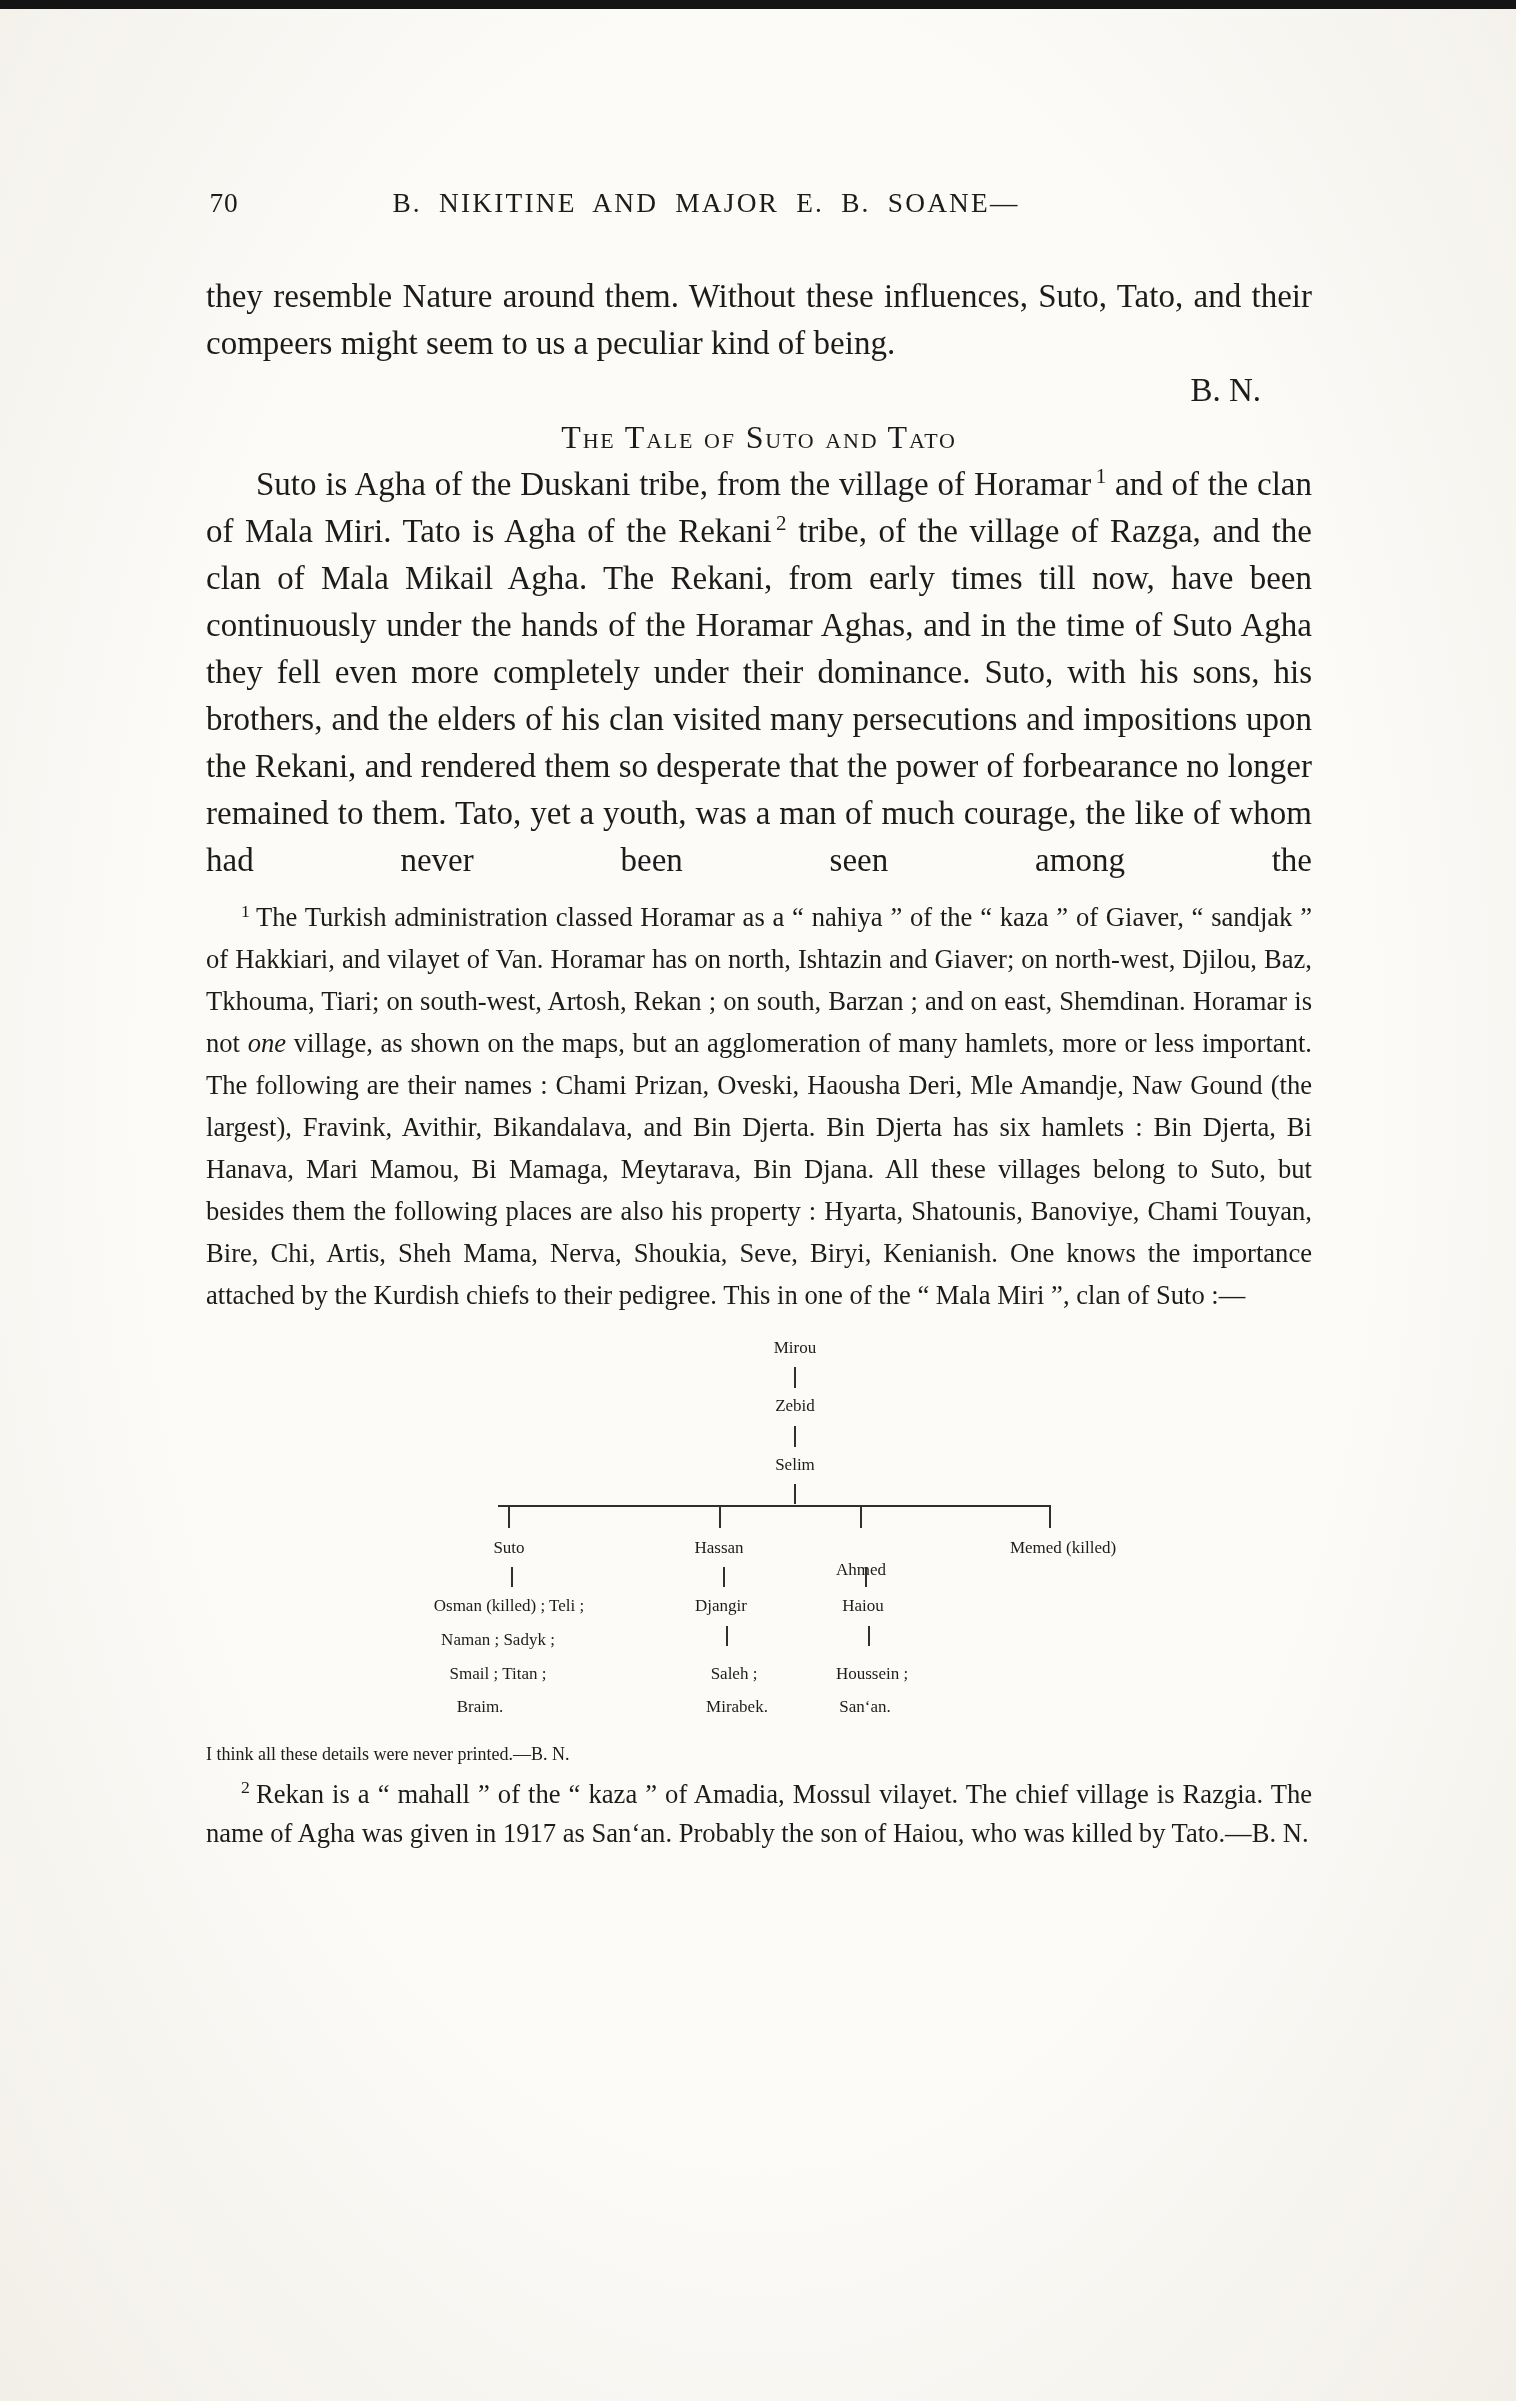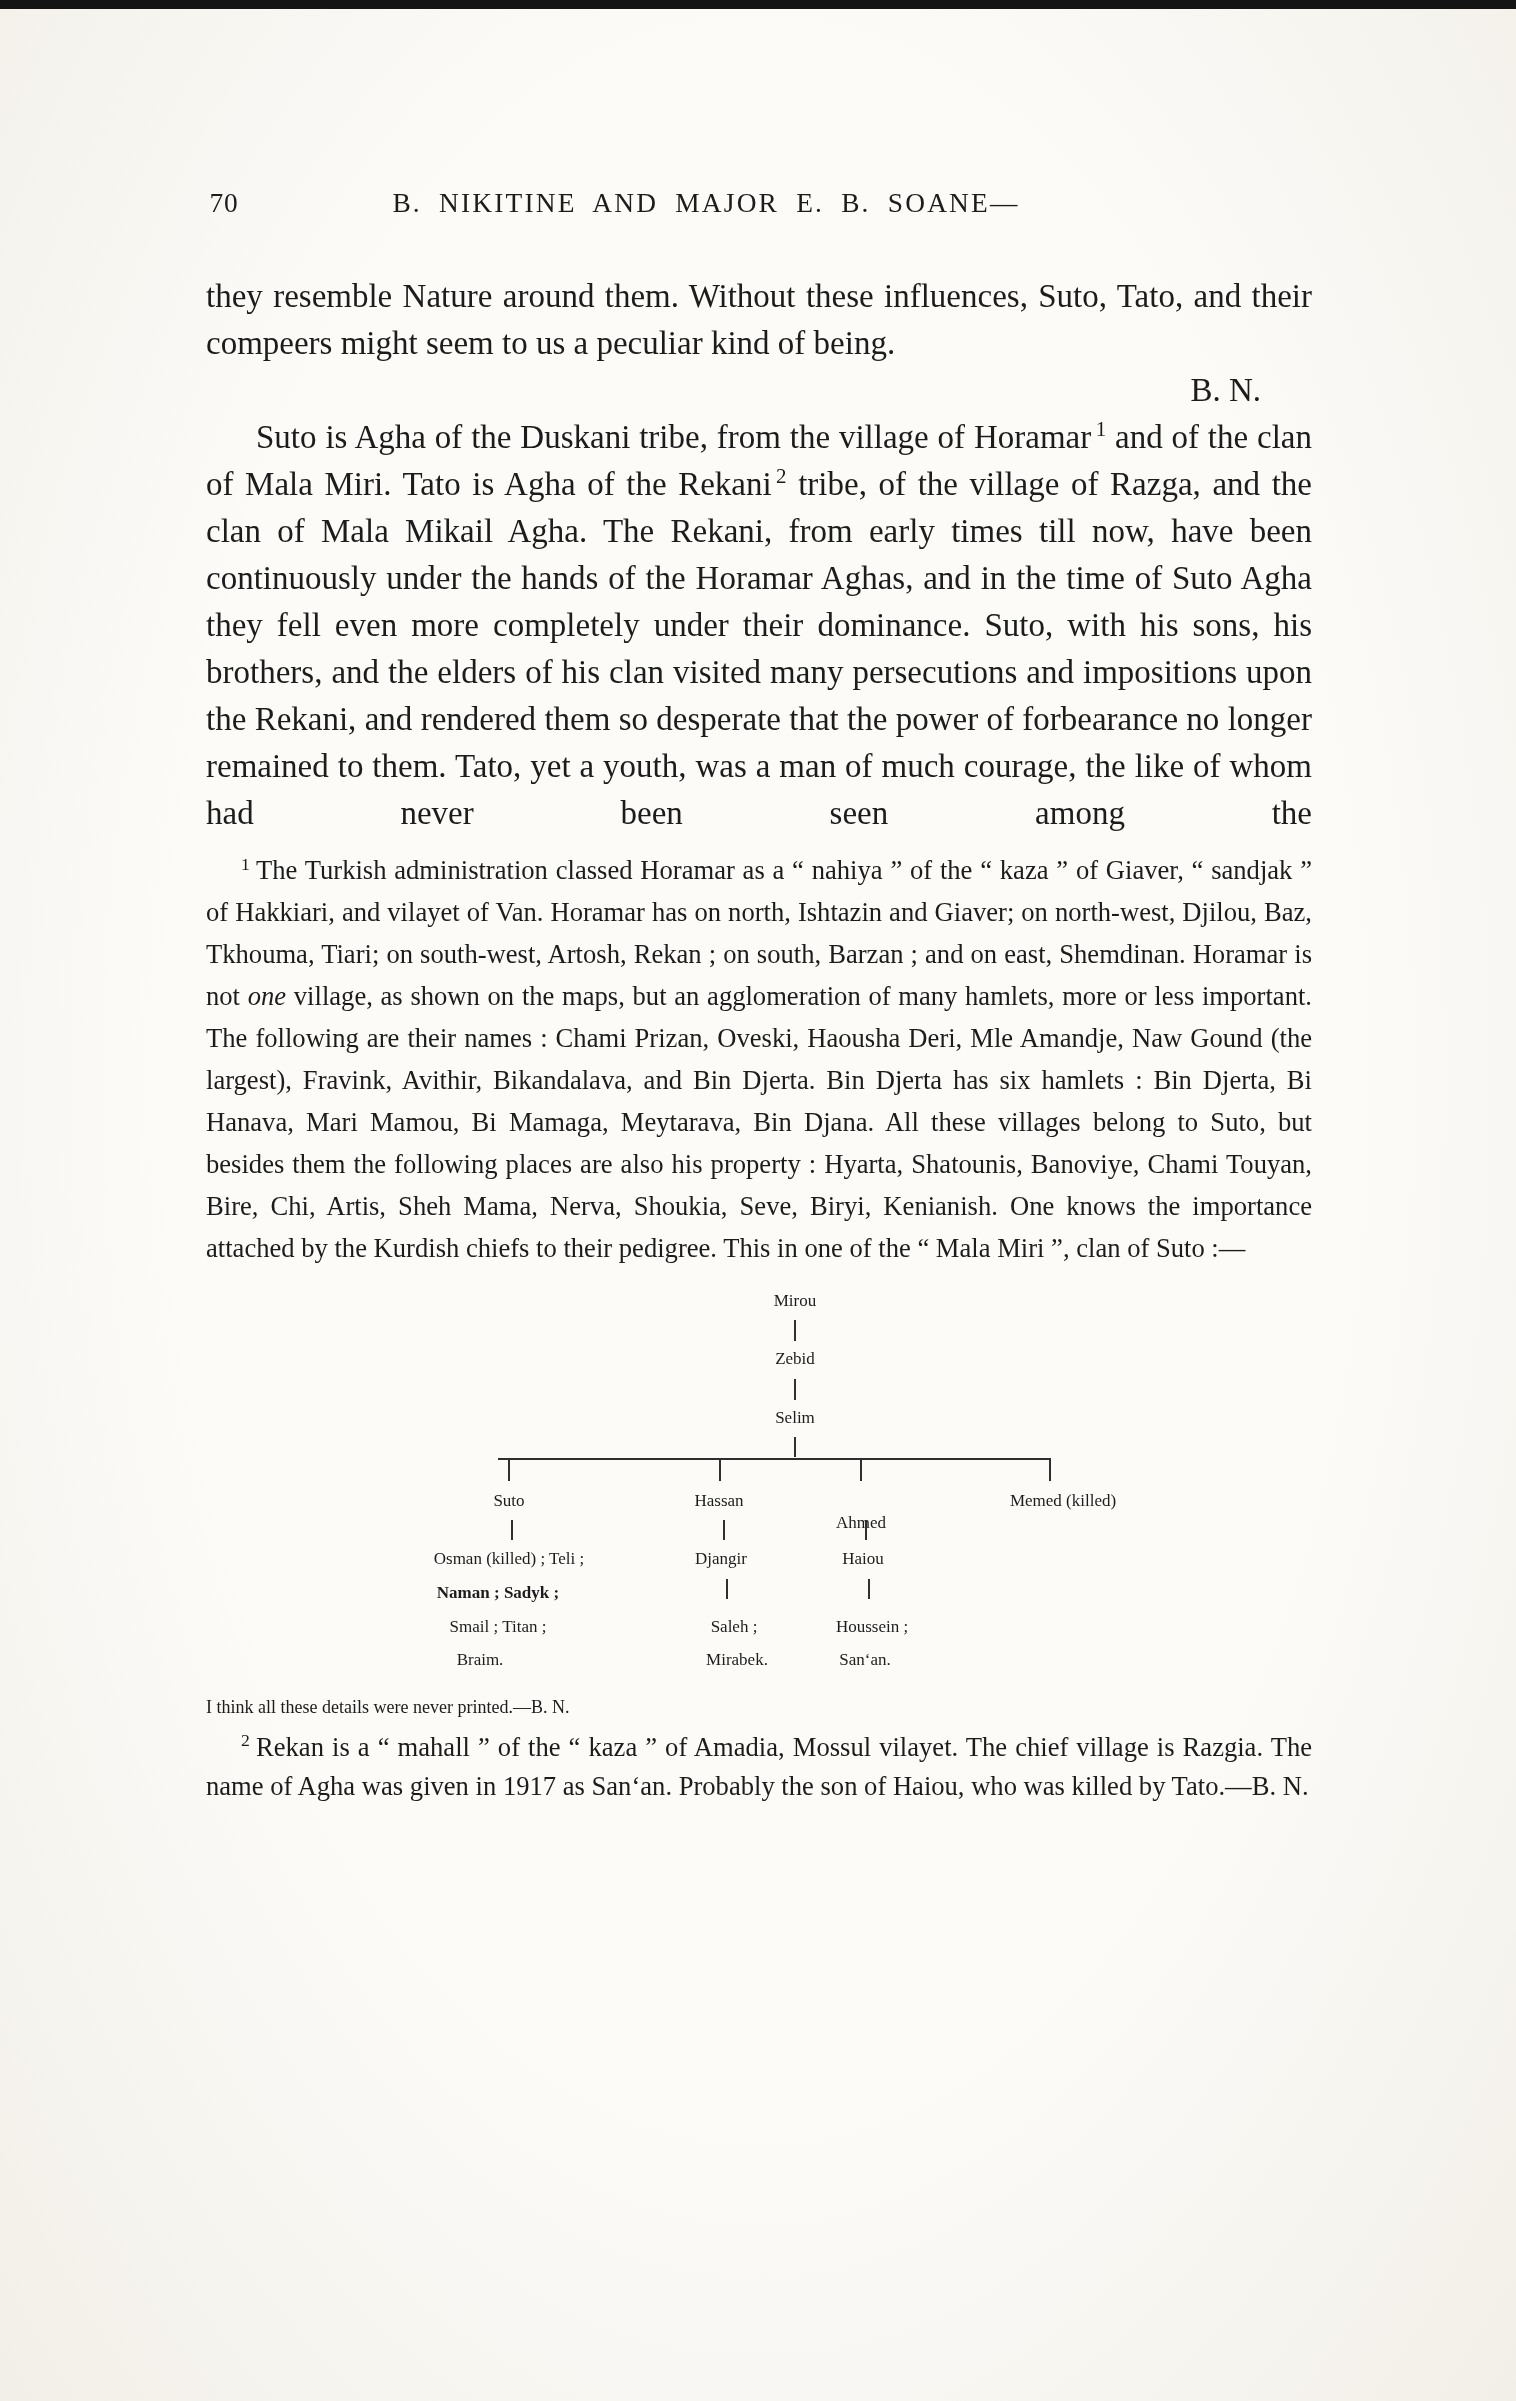--- a/index.html
+++ b/index.html
@@ -79,20 +79,21 @@
       <span class="page-num">70</span>
       <span class="head-title">B. NIKITINE AND MAJOR E. B. SOANE—</span>
     </header>
 
     <p class="body-para no-indent">they resemble Nature around them.  Without these influences, Suto, Tato, and their compeers might seem to us a peculiar kind of being.</p>
 
 
 
     <p class="signature">B. N.</p>
 
+    <h2 class="section-heading">The Tale of Suto and Tato</h2>
 
     <p class="body-para justify-last"><span>Suto is Agha of the Duskani tribe, from the village of Horamar</span><sup class="fn-ref">1</sup><span> and of the clan of Mala Miri.  Tato is Agha of the Rekani</span><sup class="fn-ref">2</sup><span> tribe, of the village of Razga, and the clan of Mala Mikail Agha.  The Rekani, from early times till now, have been continuously under the hands of the Horamar Aghas, and in the time of Suto Agha they fell even more completely under their dominance.  Suto, with his sons, his brothers, and the elders of his clan visited many persecutions and impositions upon the Rekani, and rendered them so desperate that the power of forbearance no longer remained to them.  Tato, yet a youth, was a man of much courage, the like of whom had never been seen among the</span></p>
 
     <section class="footnotes">
 
       <p class="footnote"><sup class="fn-marker">1</sup><span>The Turkish administration classed Horamar as a “ nahiya ” of the “ kaza ” of Giaver, “ sandjak ” of Hakkiari, and vilayet of Van.  Horamar has on north, Ishtazin and Giaver; on north-west, Djilou, Baz, Tkhouma, Tiari; on south-west, Artosh, Rekan ;  on south, Barzan ;  and on east, Shemdinan.  Horamar is not </span><i>one</i><span> village, as shown on the maps, but an agglomeration of many hamlets, more or less important.  The following are their names : Chami Prizan, Oveski, Haousha Deri, Mle Amandje, Naw Gound (the largest), Fravink, Avithir, Bikandalava, and Bin Djerta. Bin Djerta has six hamlets :  Bin Djerta, Bi Hanava, Mari Mamou, Bi Mamaga, Meytarava, Bin Djana.  All these villages belong to Suto, but besides them the following places are also his property : Hyarta, Shatounis, Banoviye, Chami Touyan, Bire, Chi, Artis, Sheh Mama, Nerva, Shoukia, Seve, Biryi, Kenianish.  One knows the importance attached by the Kurdish chiefs to their pedigree.  This in one of the “ Mala Miri ”, clan of Suto :—</span></p>
 
       <div class="tree">
 
         <span class="node" style="left:589px; top:0;">Mirou</span>
@@ -111,21 +112,21 @@
         <span class="node" style="left:303px; top:200px;">Suto</span>
         <span class="node" style="left:513px; top:200px;">Hassan</span>
         <span class="node" style="left:655px; top:200px;margin-top:22px;">Ahmed</span>
         <span class="node" style="left:857px; top:200px;">Memed (killed)</span>
 
         <div class="vline" style="left:305px; top:235px; height:19.5px;"></div>
         <div class="vline" style="left:517px; top:235px; height:19.5px;"></div>
         <div class="vline" style="left:659px; top:235px; height:19.5px;"></div>
 
         <span class="node" style="left:303px; top:258px;">Osman (killed) ;  Teli ;</span>
-        <span class="node" style="left:292px; top:292px;font-weight:bold;">Naman ;  Sadyk ;</span>
+        <span class="node" style="left:292px; top:292px;">Naman ;  Sadyk ;</span>
         <span class="node" style="left:292px; top:326px;">Smail ;  Titan ;</span>
         <span class="node" style="left:274px; top:359px;">Braim.</span>
 
         <span class="node" style="left:515px; top:258px;">Djangir</span>
         <div class="vline" style="left:520px; top:294px; height:19.5px;"></div>
         <span class="node" style="left:528px; top:326px;">Saleh ;</span>
         <span class="node" style="left:531px; top:359px;">Mirabek.</span>
 
         <span class="node" style="left:657px; top:258px;">Haiou</span>
         <div class="vline" style="left:662px; top:294px; height:19.5px;"></div>

